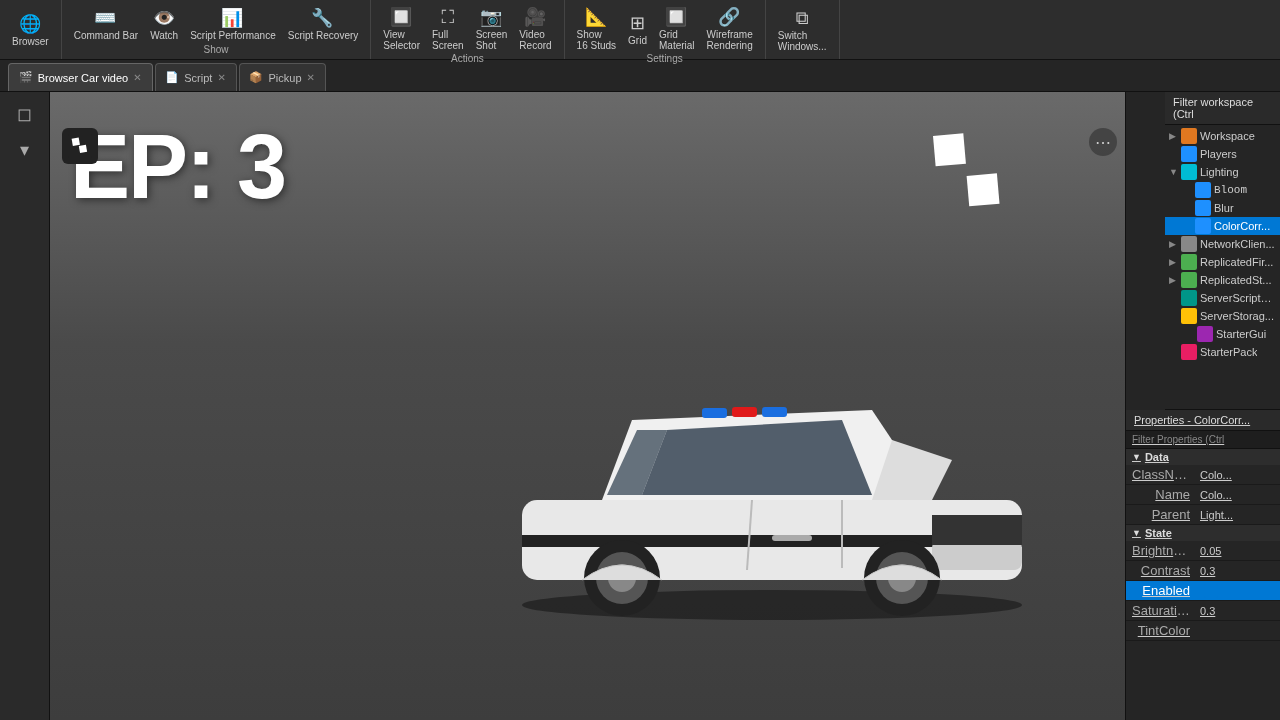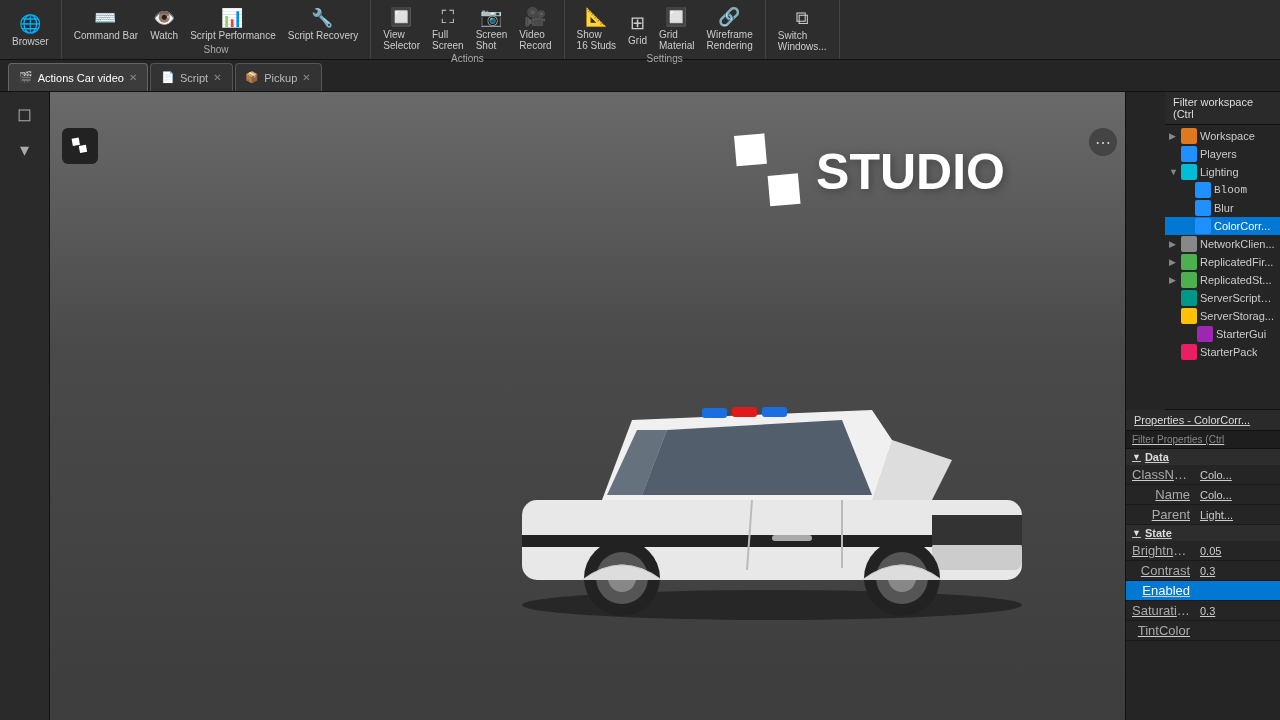--- a/index.html
+++ b/index.html
@@ -444,21 +444,21 @@
         <span class="icon">⧉</span>
         <span>Switch<br>Windows...</span>
       </div>
     </div>
   </div>
 </div>
 
 <div id="tabs-bar">
   <div class="tab active">
     <span>🎬</span>
-    <span>Actions Car video</span>
+    <span>Browser Car video</span>
     <span class="close-x">✕</span>
   </div>
   <div class="tab">
     <span>📄</span>
     <span>Script</span>
     <span class="close-x">✕</span>
   </div>
   <div class="tab">
     <span>📦</span>
     <span>Pickup</span>
@@ -481,28 +481,28 @@
           <rect width="100" height="100" fill="#222" rx="8"></rect>
           <rect x="15" y="20" width="30" height="30" fill="white" transform="rotate(-10 15 20)"></rect>
           <rect x="45" y="50" width="30" height="30" fill="white" transform="rotate(-10 45 50)"></rect>
         </svg>
       </div>
 
       <div class="viewport-more">
         <span>⋯</span>
       </div>
 
+      <div class="ep-text">EP: 3</div>
 
       <div class="studio-logo">
         <svg class="studio-logo-icon" viewBox="0 0 100 100" xmlns="http://www.w3.org/2000/svg">
           <rect width="100" height="100" fill="transparent"></rect>
           <rect x="10" y="5" width="38" height="38" fill="white" transform="rotate(-5 10 5)"></rect>
           <rect x="52" y="55" width="38" height="38" fill="white" transform="rotate(-5 52 55)"></rect>
         </svg>
-        <span class="studio-text">STUDIO</span>
       </div>
 
       <div class="car-container">
         <svg viewBox="0 0 600 280" xmlns="http://www.w3.org/2000/svg" width="600" height="280">
 
           <ellipse cx="300" cy="265" rx="250" ry="15" fill="rgba(0,0,0,0.4)"></ellipse>
 
           <rect x="50" y="160" width="500" height="80" rx="15" fill="#e8e8e8"></rect>
 
           <path d="M130,160 L160,80 L400,70 L460,160 Z" fill="#f0f0f0"></path>

